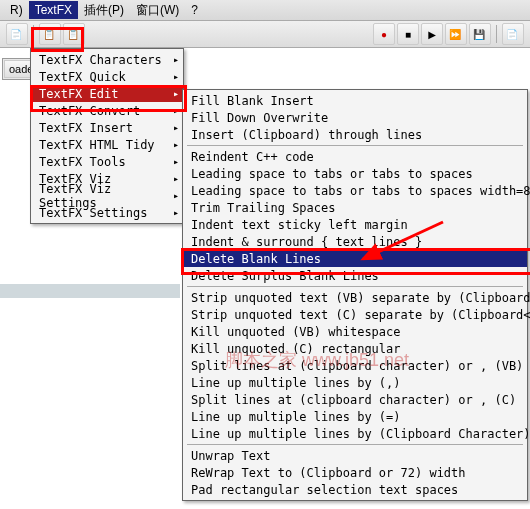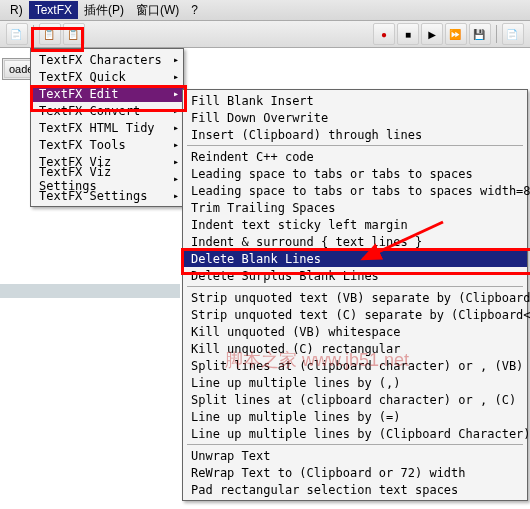--- a/index.html
+++ b/index.html
@@ -8,21 +8,21 @@
 .menubar .active{background:#1a237e;color:#fff}
 .toolbar{background:linear-gradient(#f0f0f0,#dcdcdc);height:26px;display:flex;align-items:center;padding:0 6px;border-bottom:1px solid #aaa;gap:2px}
 .tbbtn{width:20px;height:20px;border:1px solid #ccc;background:linear-gradient(#f8f8f8,#e0e0e0);border-radius:2px;display:flex;align-items:center;justify-content:center;font-size:10px}
 .tbsep{width:1px;height:18px;background:#aaa;margin:0 3px}
 .content{position:relative;height:463px;background:#fff}
 .tabbar{position:absolute;left:2px;top:10px;background:#e8e8e8;border:1px solid #999;padding:1px;font-size:11px}
 .tab{background:linear-gradient(#f8f8f8,#e0e0e0);padding:2px 4px;border:1px solid #ccc}
 .sel{position:absolute;left:0;top:236px;width:180px;height:14px;background:#cfd8dc}
 .menu1{position:absolute;left:30px;top:0;width:152px;background:#f4f4f4;border:1px solid #666;box-shadow:2px 2px 3px rgba(0,0,0,.3);padding:2px 0}
 .menu1 .mi{display:flex;align-items:center;height:17px;padding:0 18px 0 8px;position:relative;font-family:monospace;font-size:12px}
-.menu1 .hl{background:#701a75;color:#fff}
+.menu1 .hl{background:#b91c1c;color:#fff}
 .menu1 .sub::after{content:"▸";position:absolute;right:4px;font-size:10px}
 .menu2{position:absolute;left:182px;top:41px;width:344px;background:#f4f4f4;border:1px solid #666;box-shadow:2px 2px 3px rgba(0,0,0,.3);padding:2px 0}
 .menu2 .mi{height:17px;display:flex;align-items:center;padding:0 8px;font-family:monospace;font-size:12px;white-space:nowrap}
 .menu2 .hl{background:#1a237e;color:#fff}
 .menu2 hr{border:none;border-top:1px solid #aaa;margin:2px 4px}
 .box1{position:absolute;border:3px solid red;left:31px;top:-21px;width:47px;height:19px;z-index:10}
 .box2{position:absolute;border:3px solid red;left:30px;top:37px;width:151px;height:21px;z-index:10}
 .box3{position:absolute;border:3px solid red;left:181px;top:200px;width:346px;height:21px;z-index:10}
 .arrow{position:absolute;left:353px;top:169px;z-index:11}
 .wm{position:absolute;left:225px;top:300px;color:rgba(200,60,60,.45);font-size:18px;font-family:Liberation Sans, sans-serif;pointer-events:none;z-index:5}
@@ -69,20 +69,21 @@
         </marker>
       </defs>
     <line x1="90" y1="5" x2="10" y2="42" stroke="red" stroke-width="3" marker-end="url(#ah)"></line>
   </svg>
 
   <div class="menu1">
     <div class="mi sub">TextFX Characters</div>
     <div class="mi sub">TextFX Quick</div>
     <div class="mi sub hl">TextFX Edit</div>
     <div class="mi sub">TextFX Convert</div>
+    <div class="mi sub">TextFX Insert</div>
     <div class="mi sub">TextFX HTML Tidy</div>
     <div class="mi sub">TextFX Tools</div>
     <div class="mi sub">TextFX Viz</div>
     <div class="mi sub">TextFX Viz Settings</div>
     <div class="mi sub">TextFX Settings</div>
   </div>
 
   <div class="menu2">
     <div class="mi">Fill Blank Insert</div>
     <div class="mi">Fill Down Overwrite</div>

